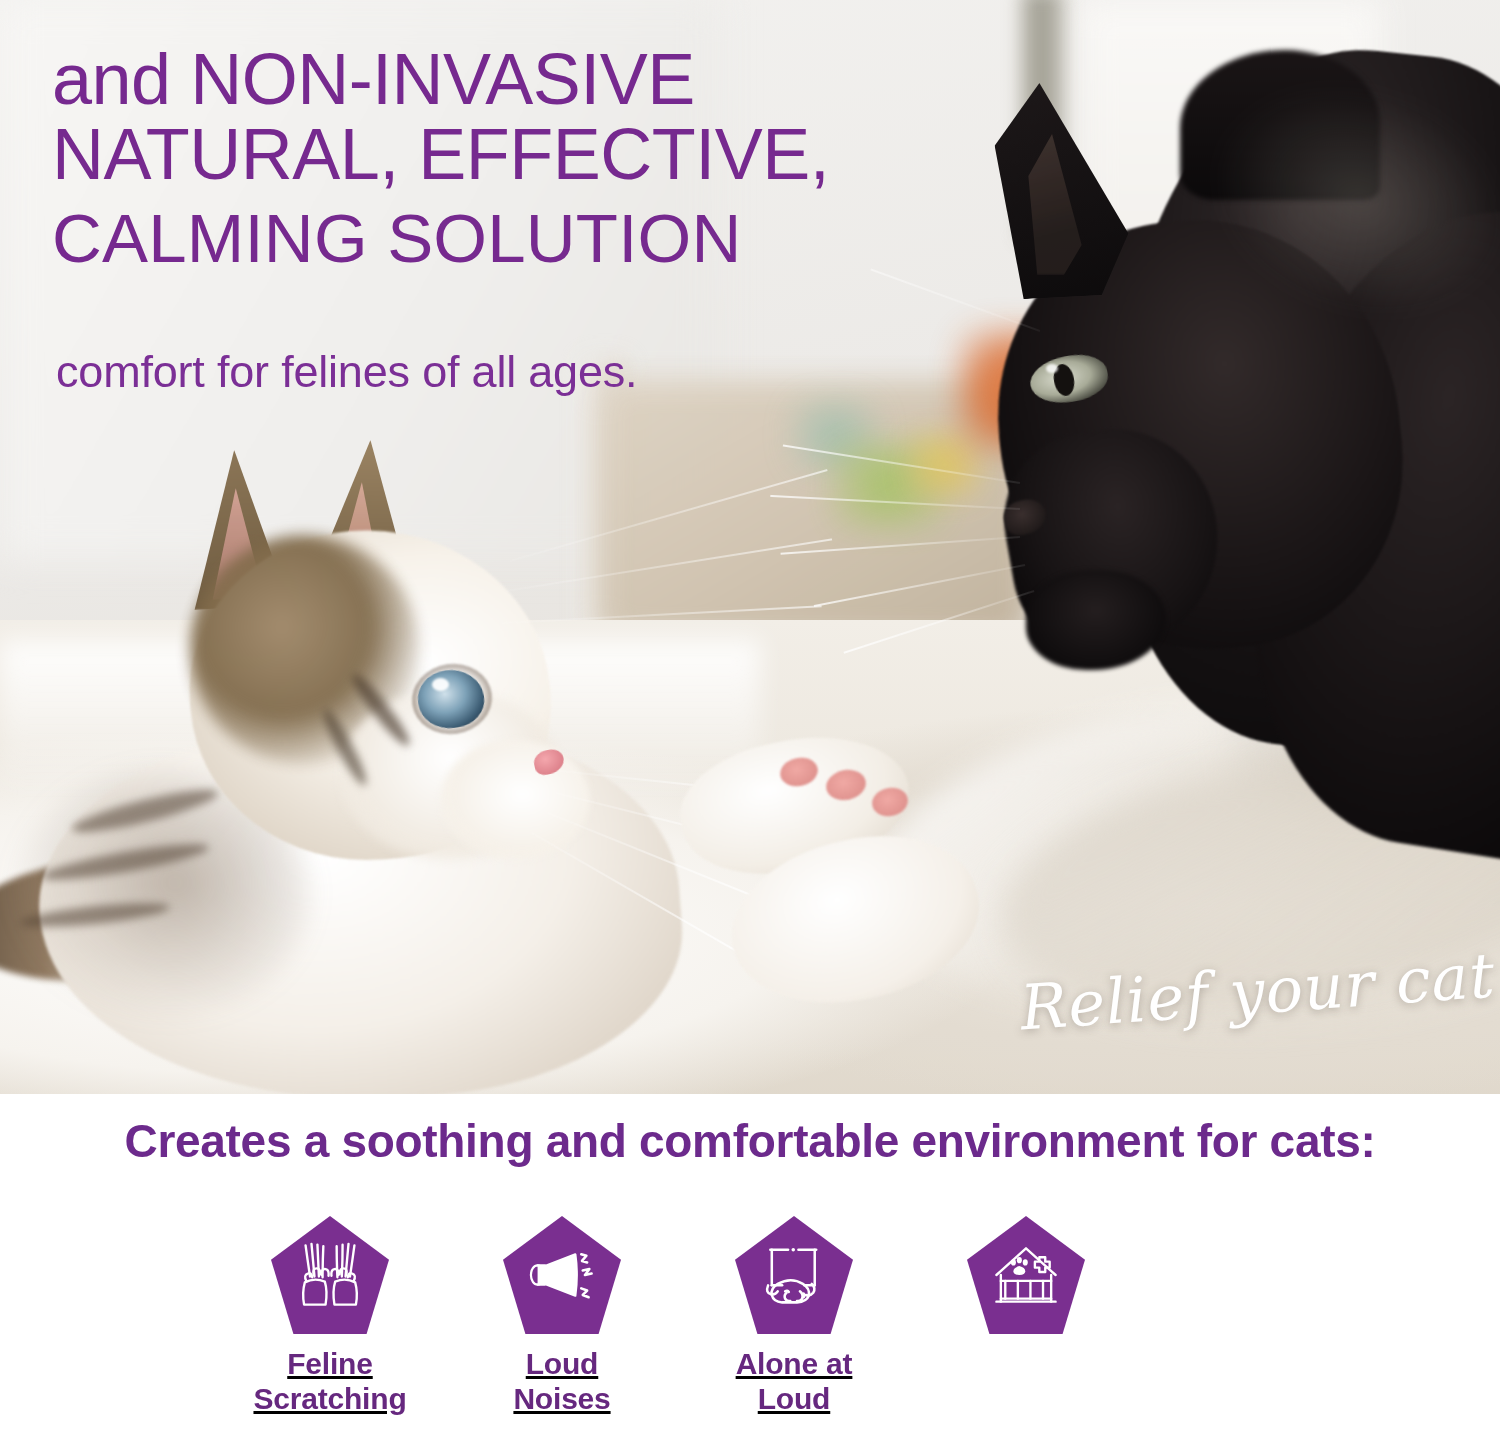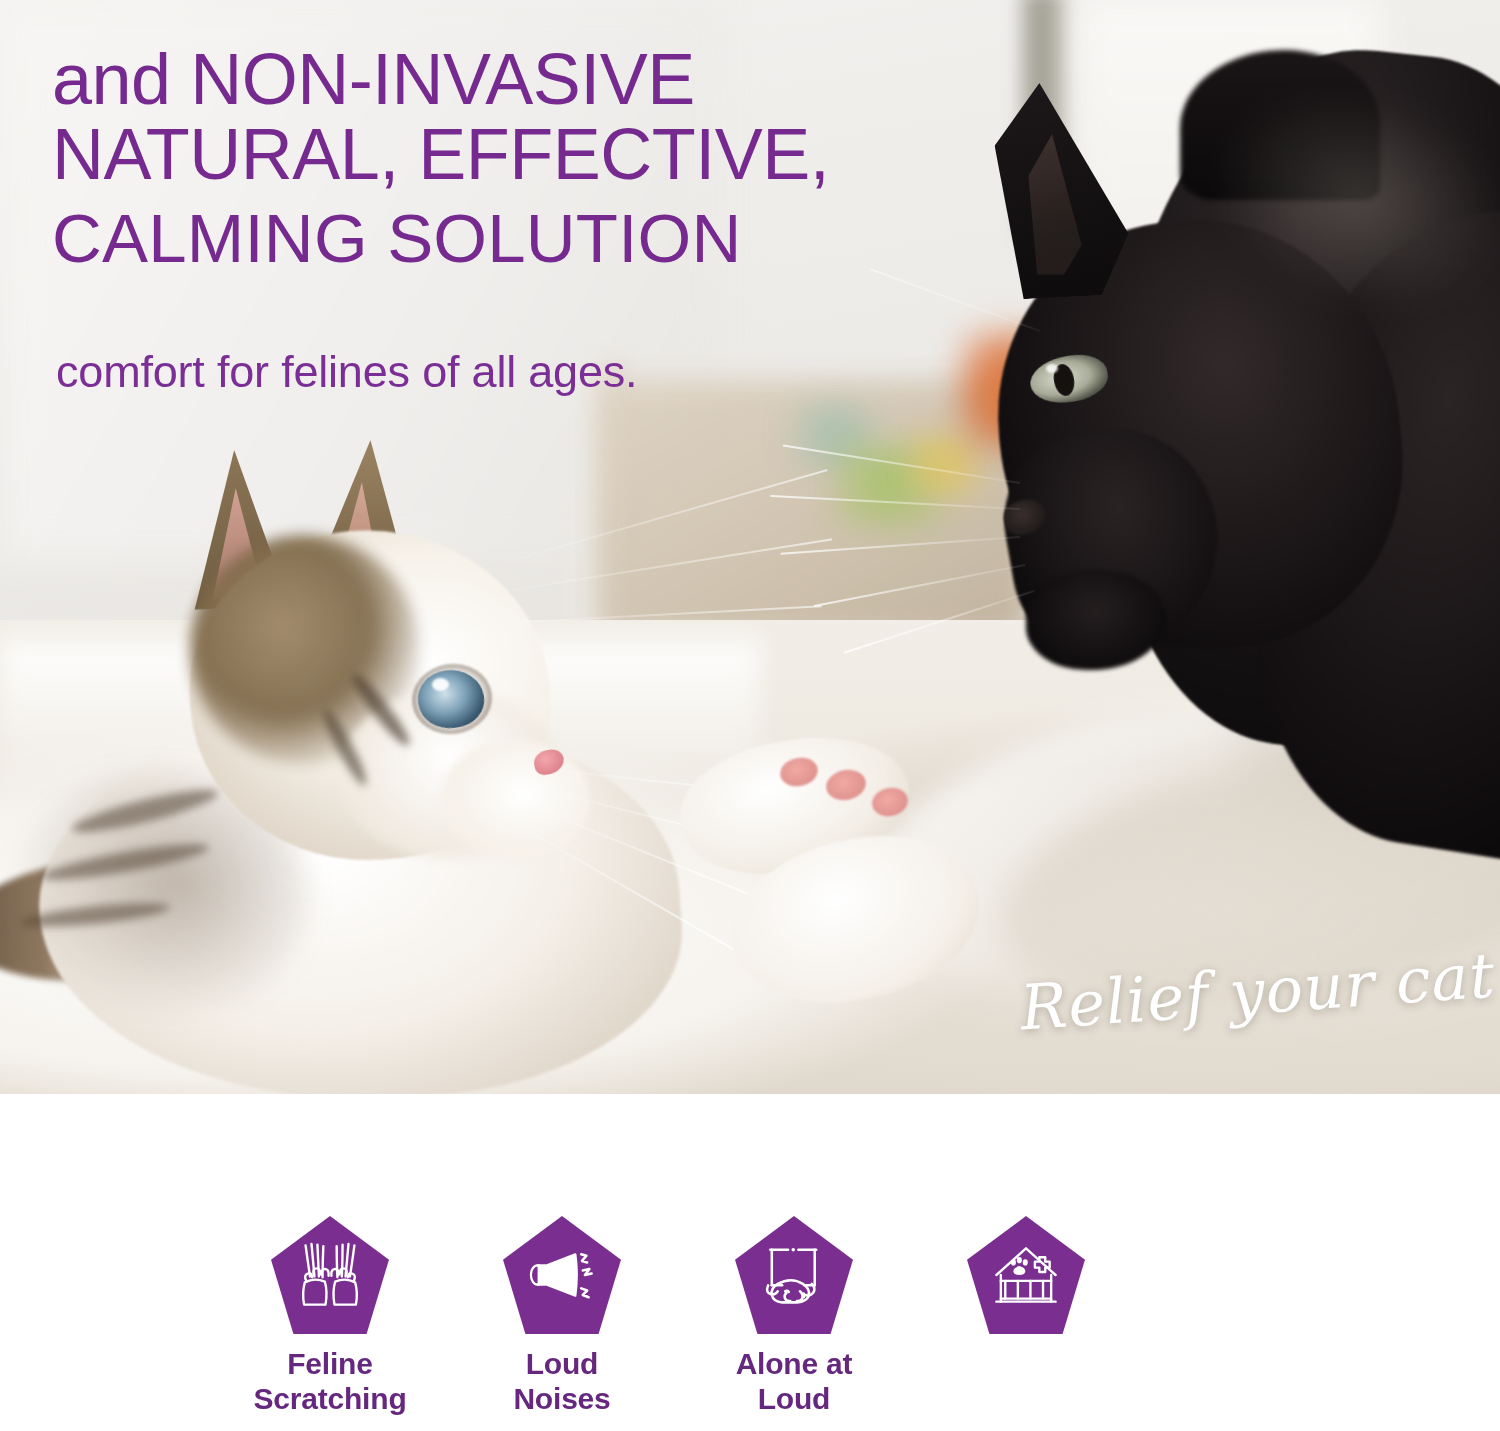--- a/index.html
+++ b/index.html
@@ -330,20 +330,21 @@
   }
   .bottom-title{
     position:absolute; left:0; top:20px; width:1500px;
     text-align:center; color:#6c2a8c;
     font-size:46px; font-weight:700; letter-spacing:-0.3px;
   }
   .badges{
     position:absolute; left:0; top:122px; width:1356px;
     display:flex; justify-content:center; align-items:flex-start;
     gap:0;
+    text-decoration:underline;
   }
   .badge-cell{
     width:232px; display:flex; flex-direction:column; align-items:center;
   }
   .pent{
     width:118px; height:118px; position:relative;
     display:flex; align-items:center; justify-content:center;
   }
   .pent-shape{
     position:absolute; inset:0;
@@ -443,20 +444,21 @@
   </div>
 
   <div class="subcopy">
     <div>comfort for felines of all ages.</div>
   </div>
 
   <div class="script-tag">Relief your cat</div>
 </div>
 
 <div class="bottom">
+  <div class="bottom-title">Creates a soothing and comfortable environment for cats:</div>
 
   <div class="badges">
 
     <div class="badge-cell">
       <div class="pent">
         <div class="pent-shape"></div>
         <svg viewBox="0 0 100 100">
           <g fill="none" stroke="#ffffff" stroke-width="3.2" stroke-linecap="round" stroke-linejoin="round">
             <path d="M17 10 Q20 32 23 52"></path>
               <path d="M25 8 Q27 31 29 52"></path>

